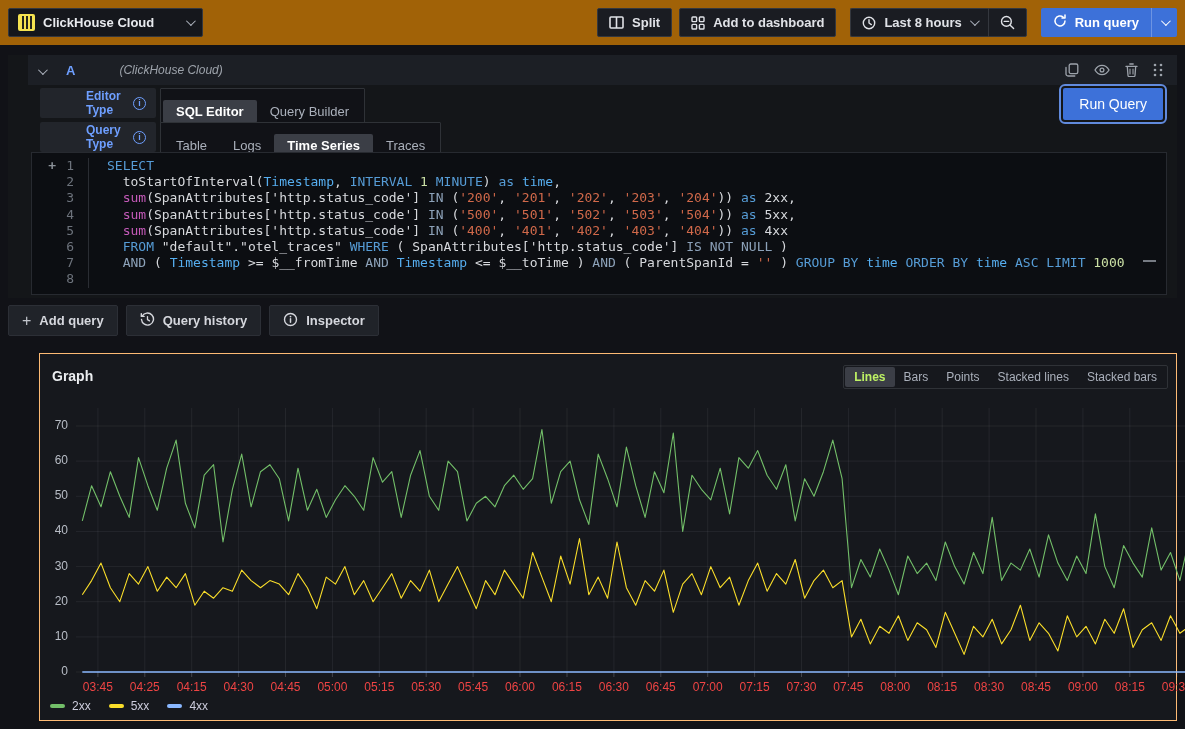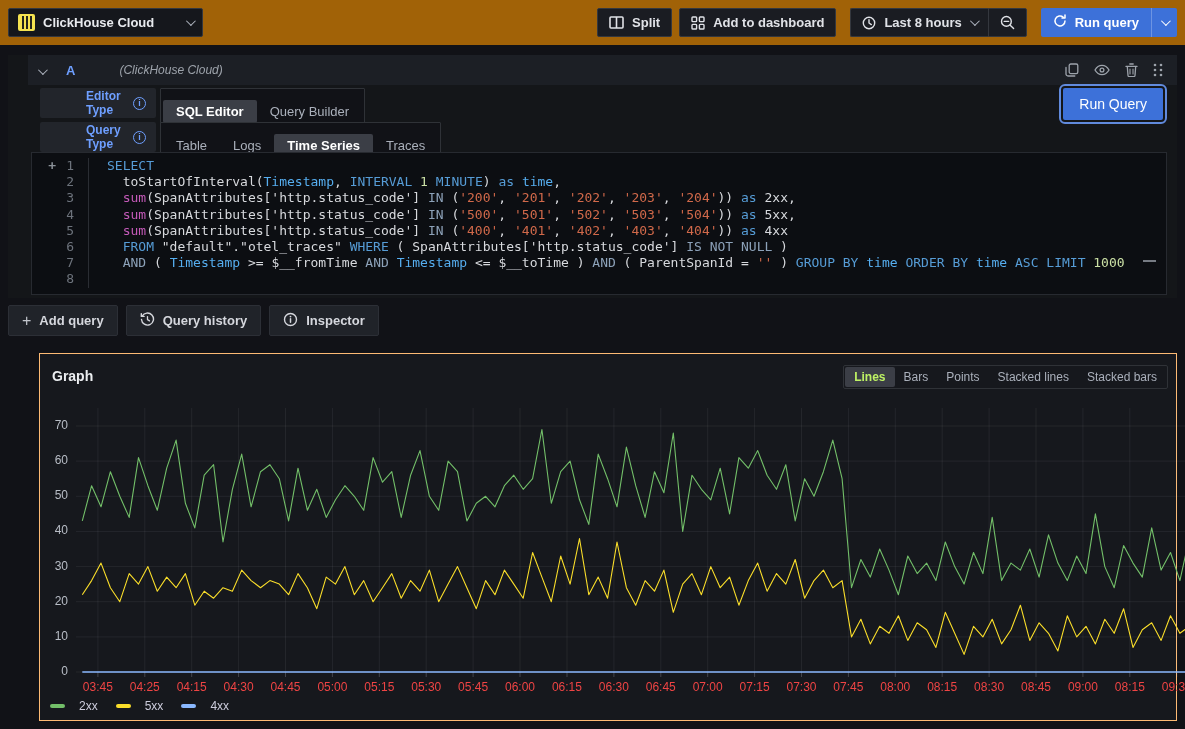--- a/index.html
+++ b/index.html
@@ -71,21 +71,21 @@
   .graph-panel { position:absolute; left:8px; right:8px; top:353px; height:368px; background:#16181d; border:1px solid #fdba74;margin-left:31px; }
   .g-title { position:absolute; left:12px; top:14px; font-size:14px; font-weight:700; color:#eceef1; }
   .viz-picker { position:absolute; right:8px; top:11px; height:24px; display:flex; align-items:center; border:1px solid #2f3237;
     border-radius:2px; padding:0 1px; background:#16181d; }
   .viz-picker .opt { font-size:12px; color:#aab0bb; padding:3px 9px; border-radius:2px; cursor:pointer; white-space:nowrap; }
   .viz-picker .opt.active { background:#3b3e46; color:#bef264; font-weight:700; }
   .chart-svg { position:absolute; left:36px; top:46px; }
   .y-label { position:absolute; left:0; width:28px; text-align:right; font-size:12px; color:#b8bdc6; }
   .x-label { position:absolute; width:44px; text-align:center; font-size:12px; color:#ef4444; top:326px; }
   .legend { position:absolute; left:10px; top:345px; display:flex; gap:18px; align-items:center; }
-  .legend-item { display:flex; align-items:center; gap:14px; cursor:pointer; }
+  .legend-item { display:flex; align-items:center; gap:7px; cursor:pointer; }
   .legend-swatch { width:15px; height:4px; border-radius:2px; }
   .legend-label { font-size:12px; color:#ccccdc; }
 </style>
 </head>
 <body>
 
 <div class="app">
 
   <header class="topbar">
     <div class="ds-picker">

